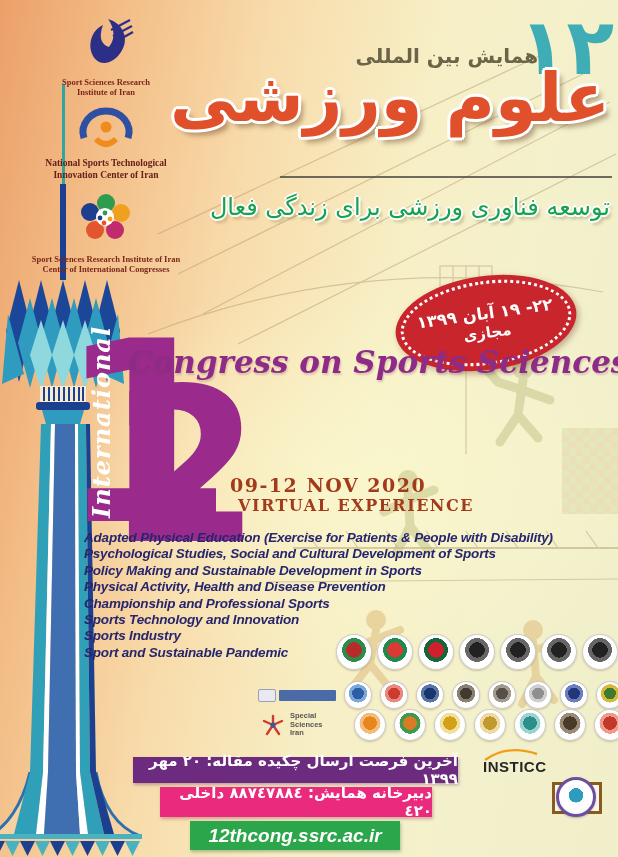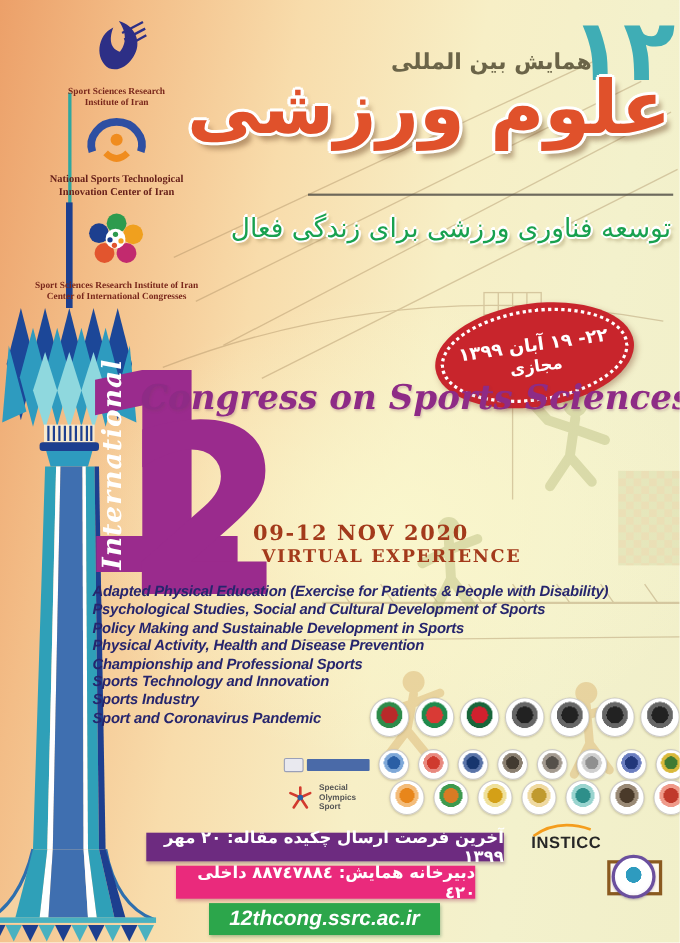--- a/index.html
+++ b/index.html
@@ -236,21 +236,21 @@
 
   <div class="abs topics">
 
   <div class="topic">Adapted Physical Education (Exercise for Patients &amp; People with Disability)</div>
       <div class="topic">Psychological Studies, Social and Cultural Development of Sports</div>
       <div class="topic">Policy Making and Sustainable Development in Sports</div>
       <div class="topic">Physical Activity, Health and Disease Prevention</div>
       <div class="topic">Championship and Professional Sports</div>
       <div class="topic">Sports Technology and Innovation</div>
       <div class="topic">Sports Industry</div>
-      <div class="topic">Sport and Coronavirus Pandemic</div>
+      <div class="topic">Sport and Sustainable Pandemic</div>
     </div>
 
   <div class="abs logo-row row1">
 
   <span class="plogo" style="background: radial-gradient(circle at 50% 44%, rgb(185, 42, 42) 0px, rgb(185, 42, 42) 30%, rgb(46, 139, 74) 30%, rgb(46, 139, 74) 46%, rgb(255, 255, 255) 47%);"></span>
       <span class="plogo" style="background: radial-gradient(circle at 50% 44%, rgb(217, 58, 53) 0px, rgb(217, 58, 53) 30%, rgb(31, 138, 76) 30%, rgb(31, 138, 76) 46%, rgb(255, 255, 255) 47%);"></span>
       <span class="plogo" style="background: radial-gradient(circle at 50% 44%, rgb(208, 32, 46) 0px, rgb(208, 32, 46) 30%, rgb(24, 101, 58) 30%, rgb(24, 101, 58) 46%, rgb(255, 255, 255) 47%);"></span>
       <span class="plogo" style="background: radial-gradient(circle at 50% 44%, rgb(34, 34, 34) 0px, rgb(34, 34, 34) 30%, rgb(102, 102, 102) 30%, rgb(102, 102, 102) 46%, rgb(255, 255, 255) 47%);"></span>
       <span class="plogo" style="background: radial-gradient(circle at 50% 44%, rgb(34, 34, 34) 0px, rgb(34, 34, 34) 30%, rgb(102, 102, 102) 30%, rgb(102, 102, 102) 46%, rgb(255, 255, 255) 47%);"></span>
       <span class="plogo" style="background: radial-gradient(circle at 50% 44%, rgb(34, 34, 34) 0px, rgb(34, 34, 34) 30%, rgb(102, 102, 102) 30%, rgb(102, 102, 102) 46%, rgb(255, 255, 255) 47%);"></span>
@@ -276,22 +276,22 @@
   <div class="abs logo-row row3">
     <span class="so-logo">
       <svg width="26" height="26" viewBox="0 0 26 26">
         <g stroke="#d23a2e" stroke-width="2.4" stroke-linecap="round" fill="none">
           <path d="M13 13 L13 4 M13 13 L4 9 M13 13 L22 9 M13 13 L7 22 M13 13 L19 22"></path>
         </g>
         <circle cx="13" cy="13" r="2.6" fill="#2a5fa5"></circle>
       </svg>
       <span class="so-text">
         <div>Special</div>
-        <div>Olympics</div>
-        <div>Sport</div>
+        <div>Sciences</div>
+        <div>Iran</div>
       </span>
     </span>
     <span class="logo-row" style="gap:8px">
 
     <span class="plogo" style="background: radial-gradient(circle at 50% 44%, rgb(232, 134, 27) 0px, rgb(232, 134, 27) 30%, rgb(243, 188, 122) 30%, rgb(243, 188, 122) 46%, rgb(255, 255, 255) 47%);"></span>
         <span class="plogo" style="background: radial-gradient(circle at 50% 44%, rgb(217, 123, 36) 0px, rgb(217, 123, 36) 30%, rgb(63, 154, 78) 30%, rgb(63, 154, 78) 46%, rgb(255, 255, 255) 47%);"></span>
         <span class="plogo" style="background: radial-gradient(circle at 50% 44%, rgb(212, 160, 23) 0px, rgb(212, 160, 23) 30%, rgb(239, 224, 154) 30%, rgb(239, 224, 154) 46%, rgb(255, 255, 255) 47%);"></span>
         <span class="plogo" style="background: radial-gradient(circle at 50% 44%, rgb(192, 154, 46) 0px, rgb(192, 154, 46) 30%, rgb(239, 217, 160) 30%, rgb(239, 217, 160) 46%, rgb(255, 255, 255) 47%);"></span>
         <span class="plogo" style="background: radial-gradient(circle at 50% 44%, rgb(46, 143, 138) 0px, rgb(46, 143, 138) 30%, rgb(154, 212, 207) 30%, rgb(154, 212, 207) 46%, rgb(255, 255, 255) 47%);"></span>
         <span class="plogo" style="background: radial-gradient(circle at 50% 44%, rgb(74, 58, 42) 0px, rgb(74, 58, 42) 30%, rgb(154, 138, 118) 30%, rgb(154, 138, 118) 46%, rgb(255, 255, 255) 47%);"></span>

